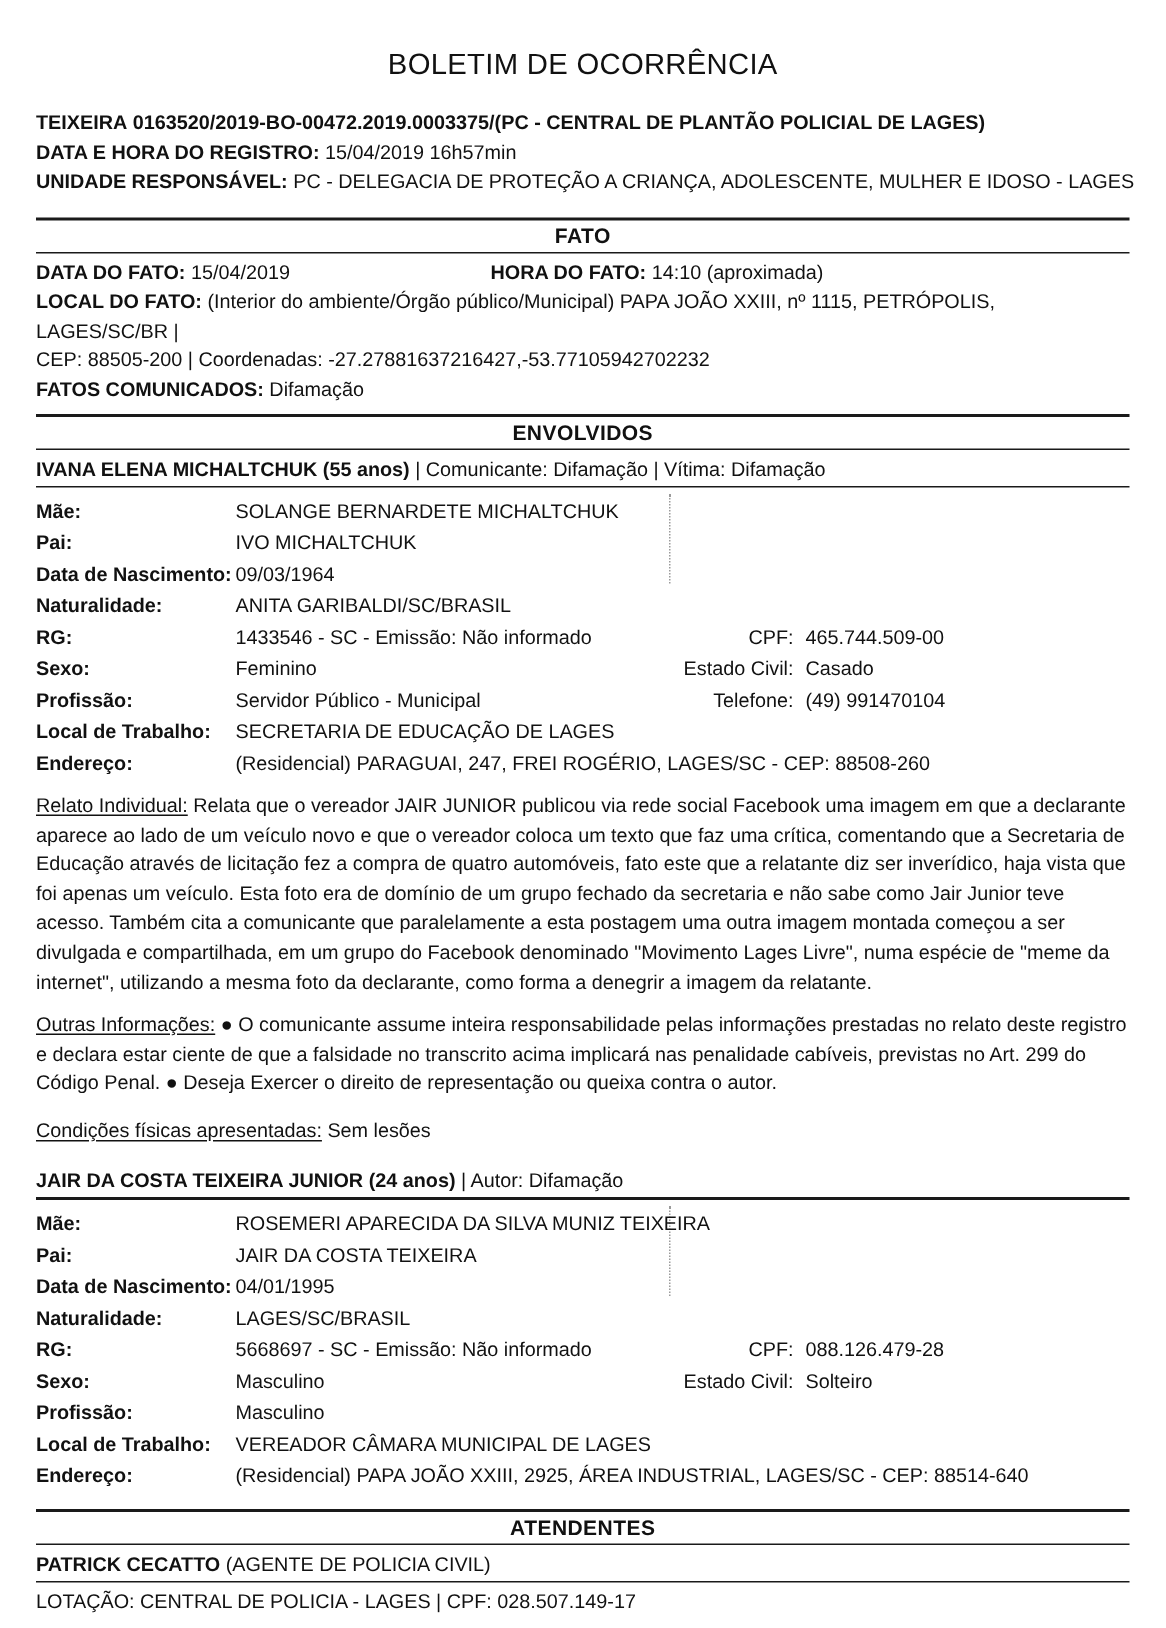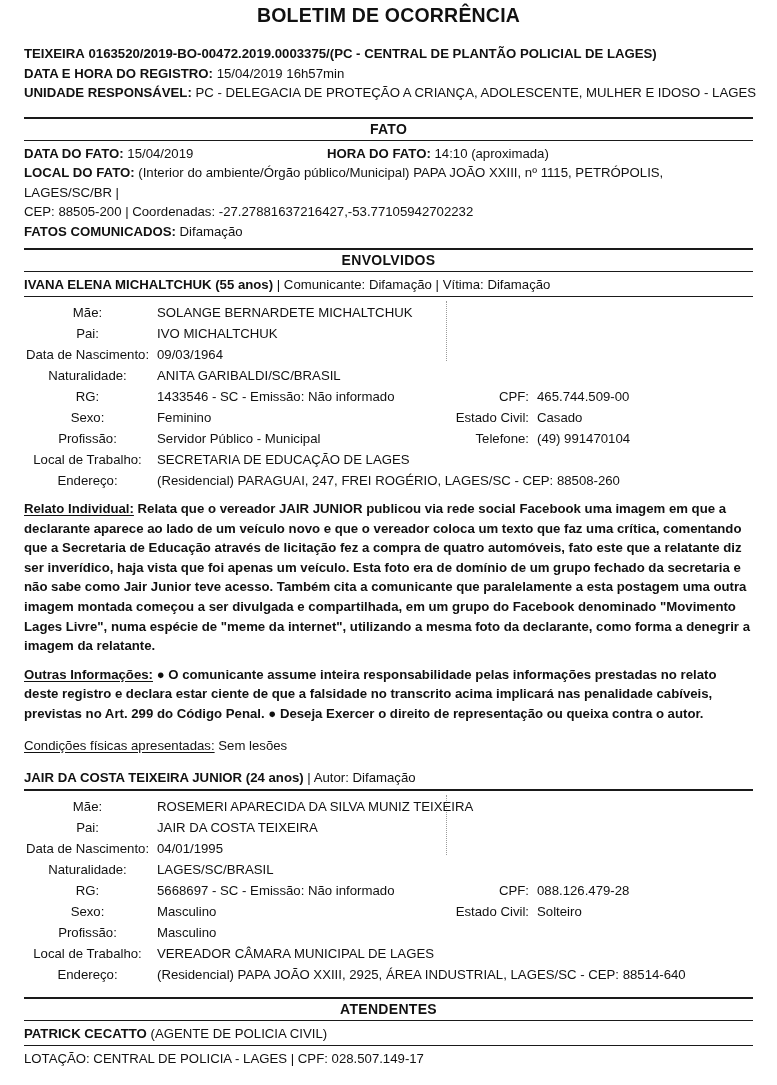--- a/index.html
+++ b/index.html
@@ -21,23 +21,23 @@
     height: 1085px;
     box-sizing: border-box;
     padding: 0 24px;
     position: relative;
   }
 
   
   .doc-title {
     text-align: center;
     font-size: 19.5px;
-    font-weight: bold;
+    font-weight: normal;
     letter-spacing: 0.2px;
-    padding-top: 4px;
+    padding-top: 32px;
     padding-bottom: 17px;
   }
 
   
   .hdr-line {
     font-size: 13.2px;
     line-height: 19.5px;
     white-space: nowrap;
   }
   .hdr-line .k { font-weight: bold; }
@@ -97,22 +97,23 @@
   .drow {
     position: relative;
     height: 21px;
     font-size: 13.2px;
     line-height: 21px;
   }
   .dlabel {
     position: absolute;
     width: 127px;
     left: 0;
-    text-align: center;
-    white-space: nowrap;
+    text-align: left;
+    white-space: nowrap;
+    font-weight: bold;
   }
   .dvalue {
     position: absolute;
     left: 133px;
     white-space: nowrap;
   }
   .dlabel-r {
     position: absolute;
     width: 130px;
     left: 375px;
@@ -132,21 +133,20 @@
     height: 60px;
     border-left: 1px dotted #9a9a9a;
   }
 
   
   .para {
     font-size: 13.2px;
     line-height: 19.6px;
     text-align: left;
     padding-top: 6px;
-    font-weight: bold;
   }
   .para .lbl {
     text-decoration: underline;
     text-underline-offset: 2px;
   }
   .para-gap { padding-top: 9px; }
 
   .cond {
     font-size: 13.2px;
     line-height: 19.6px;

